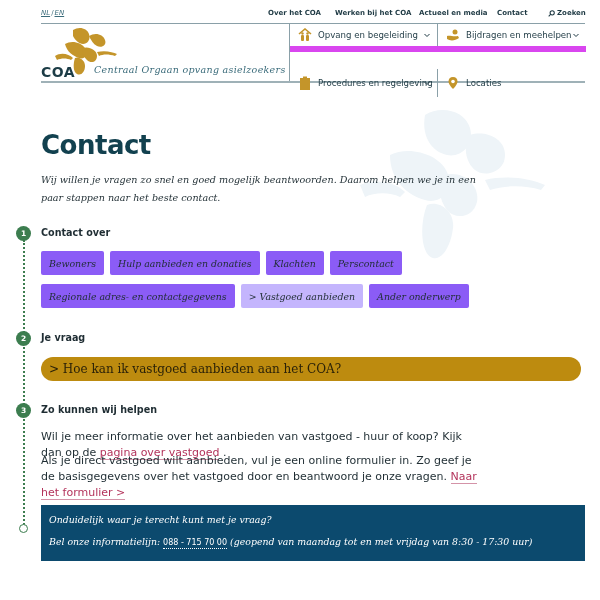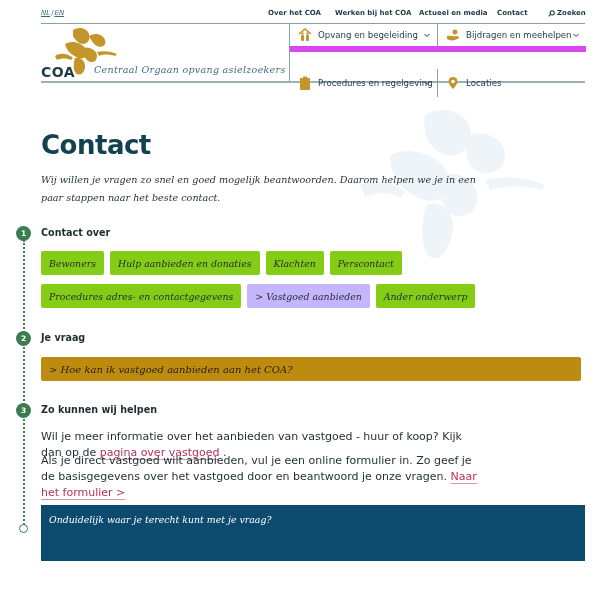--- a/index.html
+++ b/index.html
@@ -42,25 +42,25 @@
   .intro { position: absolute; left: 41px; top: 171px; width: 440px; font-family: "DejaVu Serif", serif; font-style: italic; font-size: 9.6px; line-height: 17.5px; color: #1f2d33; }
 
   
   .step-line { position: absolute; left: 23px; top: 240px; width: 0; height: 285px; border-left: 2px dotted #3c7d4f; }
   .step-end { position: absolute; left: 19px; top: 524px; width: 9px; height: 9px; border: 1.5px solid #3c7d4f; border-radius: 50%; background: #fff; }
   .step-num { position: absolute; left: 16px; width: 15px; height: 15px; border-radius: 50%; background: #3c7d4f; color: #fff; font-size: 7.5px; font-weight: bold; display: flex; align-items: center; justify-content: center; }
   .step-title { position: absolute; left: 41px; font-size: 9.6px; font-weight: bold; color: #1f2d33; }
 
   
   .chip-row { position: absolute; left: 41px; display: flex; gap: 6px; }
-  .chip { height: 24px; padding: 0 8px; display: flex; align-items: center; background: #84cc16; border-radius: 2px; font-family: "DejaVu Serif", serif; font-style: italic; font-size: 9.4px; color: #1f2d33; white-space: nowrap; }
+  .chip { height: 24px; padding: 0 8px; display: flex; align-items: center; background: #8b5cf6; border-radius: 2px; font-family: "DejaVu Serif", serif; font-style: italic; font-size: 9.4px; color: #1f2d33; white-space: nowrap; }
   .chip.active { background: #c4b5fd; color: #1f2d33; }
 
   
-  .question { position: absolute; left: 41px; top: 357px; width: 540px; height: 24px; background: #bd8b0f; border-radius: 2px; display: flex; align-items: center; padding-left: 8px; font-family: "DejaVu Serif", serif; font-style: italic; font-size: 10px; color: #2b2208; }
+  .question { position: absolute; left: 41px; top: 357px; width: 540px; height: 24px; background: #bd8b0f; border-radius: 12px; display: flex; align-items: center; padding-left: 8px; font-family: "DejaVu Serif", serif; font-size: 12px; color: #2b2208; }
 
   
   .help { position: absolute; left: 41px; width: 440px; font-size: 11px; line-height: 16px; color: #1f2d33; }
   .help a { color: #b3335b; text-decoration: none; border-bottom: 1px solid #d493a8; }
 
   
   .infobox { position: absolute; left: 41px; top: 505px; width: 544px; height: 56px; background: #0c4a6e; color: #ffffff; padding: 8px 0 0 8px; font-family: "DejaVu Serif", serif; font-style: italic; font-size: 9.4px; }
   .infobox .q { position: absolute; left: 8px; top: 9px; }
   .infobox .line2 { position: absolute; left: 8px; top: 31px; white-space: nowrap; }
   .infobox .phone { font-family: "DejaVu Sans", sans-serif; font-style: normal; font-size: 8px; border-bottom: 1px dotted #ffffff; padding-bottom: 1px; }
@@ -180,34 +180,35 @@
 <div class="step-num" style="top:226px;">1</div>
 <div class="step-title" style="top:227px;">Contact over</div>
 
 <div class="chip-row" style="top:251px;">
   <div class="chip">Bewoners</div>
   <div class="chip">Hulp aanbieden en donaties</div>
   <div class="chip">Klachten</div>
   <div class="chip">Perscontact</div>
 </div>
 <div class="chip-row" style="top:284px;">
-  <div class="chip">Procedures adres- en contactgegevens</div>
+  <div class="chip">Regionale adres- en contactgegevens</div>
   <div class="chip active">&gt; Vastgoed aanbieden</div>
   <div class="chip">Ander onderwerp</div>
 </div>
 
 <div class="step-num" style="top:331px;">2</div>
 <div class="step-title" style="top:332px;">Je vraag</div>
 <div class="question">&gt; Hoe kan ik vastgoed aanbieden aan het COA?</div>
 
 <div class="step-num" style="top:403px;">3</div>
 <div class="step-title" style="top:404px;">Zo kunnen wij helpen</div>
 
 <p class="help" style="top:429px;">
   <span>Wil je meer informatie over het aanbieden van vastgoed - huur of koop? Kijk dan op de </span><a>pagina over vastgoed</a><span> .</span>
 </p>
 <p class="help" style="top:453px;">
   <span>Als je direct vastgoed wilt aanbieden, vul je een online formulier in. Zo geef je de basisgegevens over het vastgoed door en beantwoord je onze vragen. </span><a>Naar het formulier &gt;</a>
 </p>
 
 <div class="infobox">
   <span class="q">Onduidelijk waar je terecht kunt met je vraag?</span>
+  <span class="line2"><span>Bel onze informatielijn: </span><span class="phone">088 - 715 70 00</span><span> (geopend van maandag tot en met vrijdag van 8:30 - 17:30 uur)</span></span>
 </div>
 
 </body></html>

